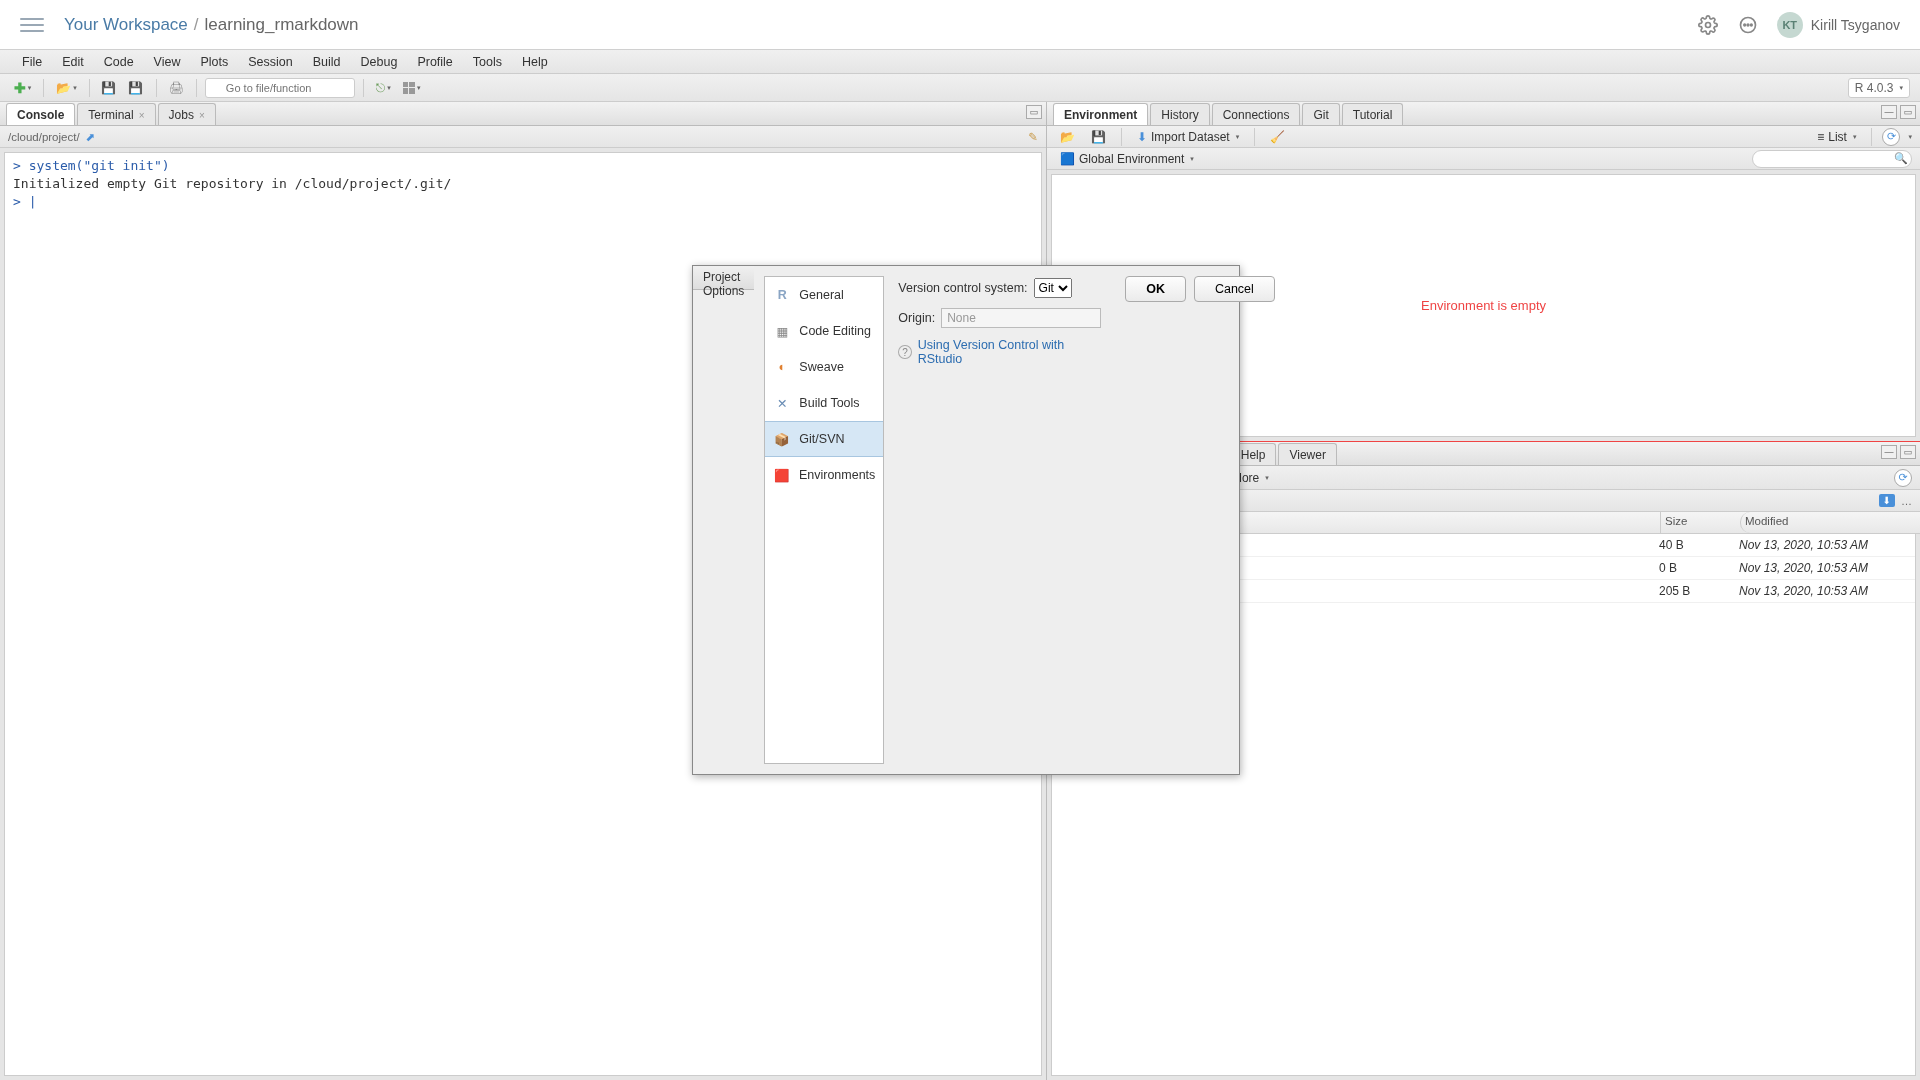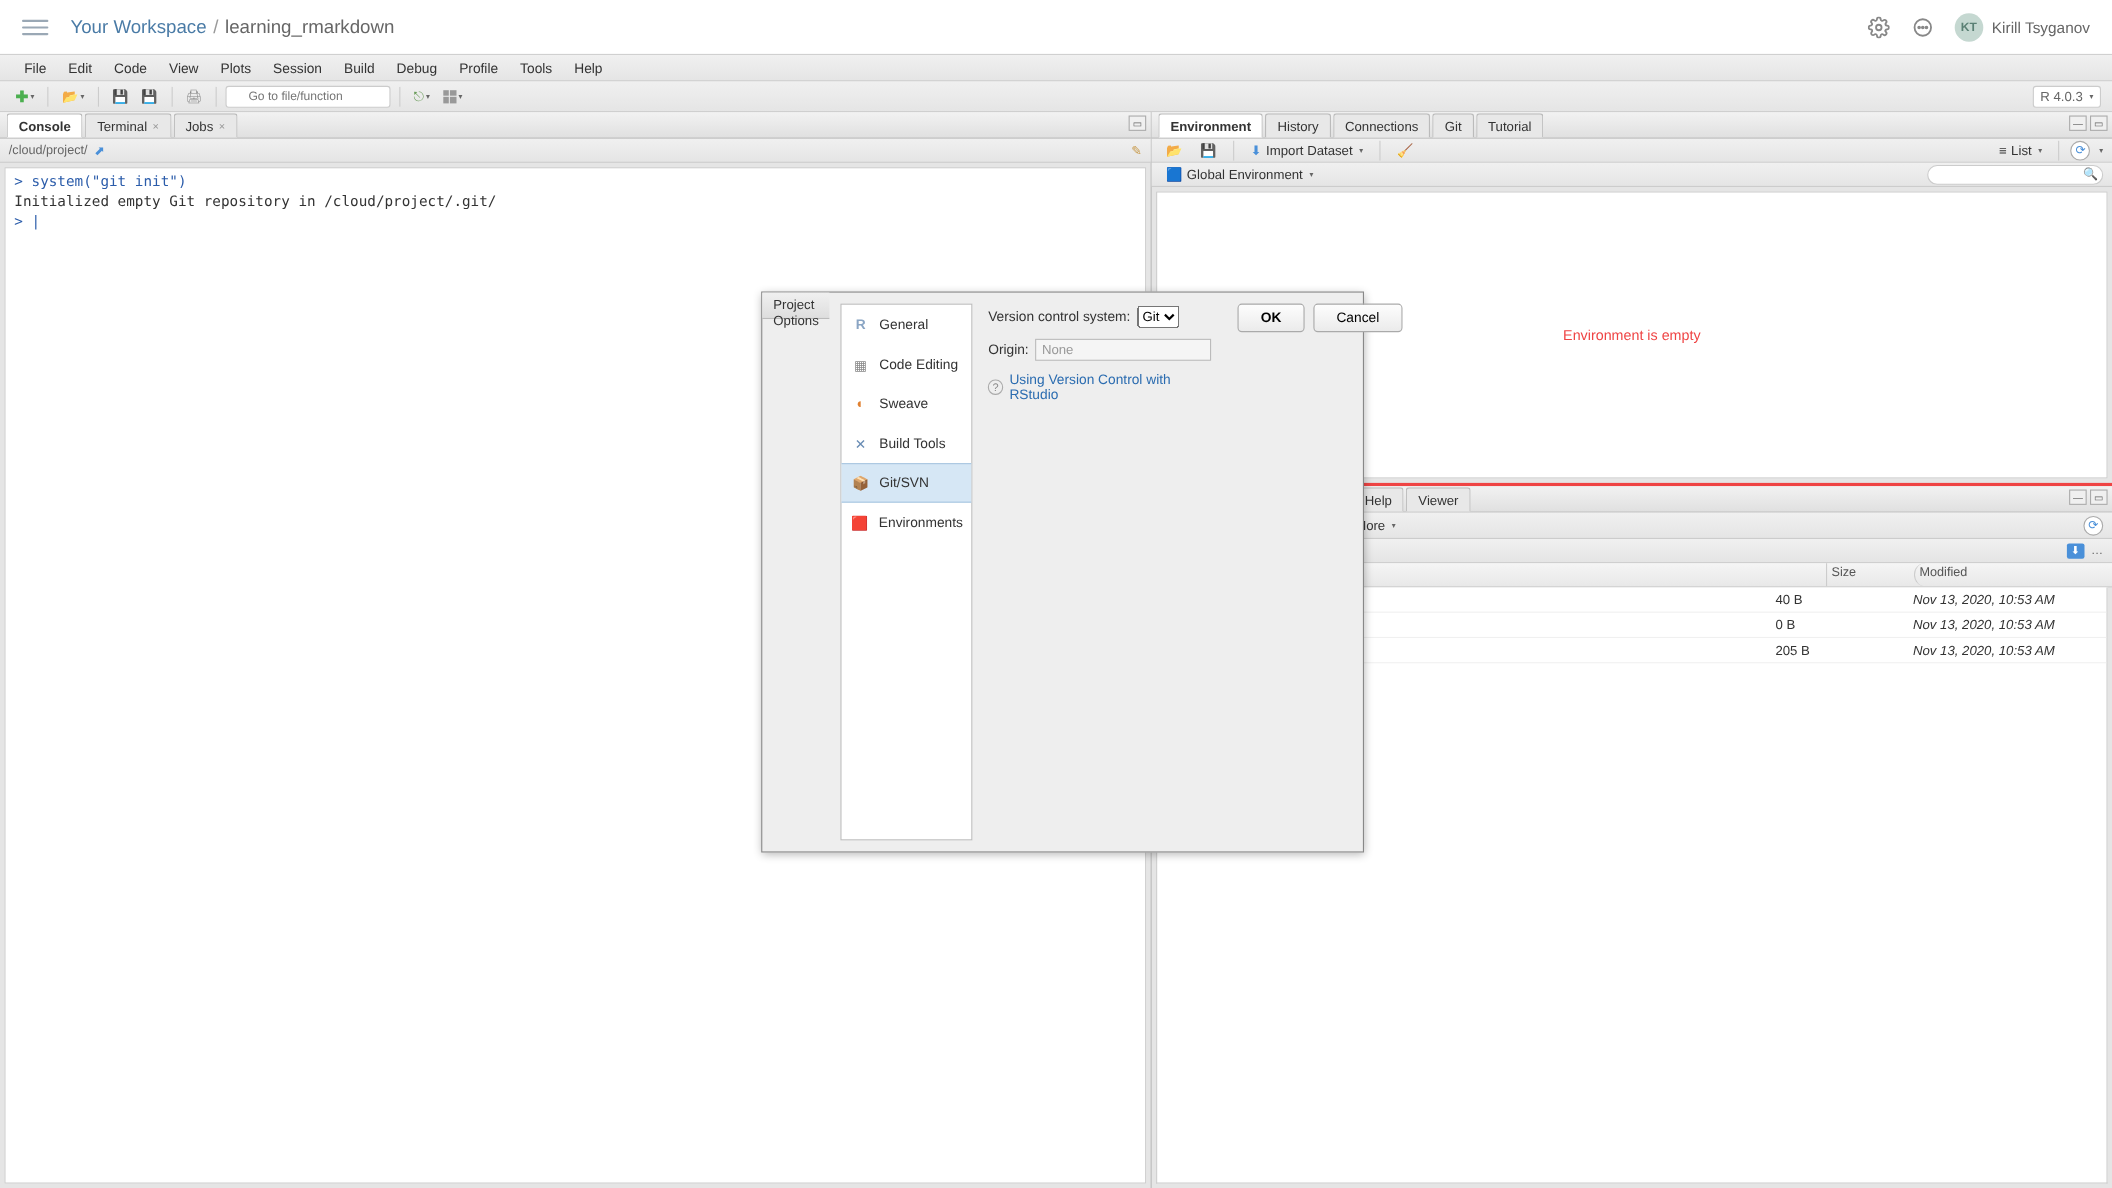--- a/index.html
+++ b/index.html
@@ -68,27 +68,27 @@
 .files-pane { flex:1; display:flex; flex-direction:column; }
 .files-toolbar { height:24px; background: linear-gradient(#f0f0f0,#e5e5e5); border-bottom:1px solid #ccc; display:flex; align-items:center; padding:0 8px; gap:8px; position:relative;}
 .files-toolbar .fbtn { display:flex; align-items:center; gap:4px; font-size:12px; color:#333; cursor:pointer; padding:2px 4px;}
 .files-toolbar .fsep { width:1px; height:16px; background:#ccc; }
 .files-breadcrumb { height:22px; background:linear-gradient(#f0f0f0,#e5e5e5); border-bottom:1px solid #ccc; display:flex; align-items:center; padding:0 8px; font-size:11px; color:#666; justify-content:flex-end; gap:6px;}
 .files-header { height:22px; background:linear-gradient(#f5f5f5,#e8e8e8); border-bottom:1px solid #ccc; display:flex; font-size:11.5px; color:#555;}
 .fh-name { flex:1; padding:3px 8px; }
 .fh-size { width:80px; padding:3px 4px; border-left:1px solid #ccc;}
 .fh-mod { width:180px; padding:3px 4px; border-left:1px solid #ccc;border-radius:10px;}
 .files-rows { flex:1; background:#fff; overflow:auto; margin:0 4px 4px 4px; border:1px solid #ccc; border-top:none;}
-.file-row { display:flex; height:23px; align-items:center; font-size:12px; color:#333; border-bottom:1px solid #f0f0f0;gap:45px;}
+.file-row { display:flex; height:23px; align-items:center; font-size:12px; color:#333; border-bottom:1px solid #f0f0f0;}
 .fr-name { flex:1; padding:0 8px; display:flex; align-items:center; gap:6px;}
 .fr-size { width:80px; padding:0 4px;}
 .fr-mod { width:180px; padding:0 4px;font-style:italic;}
 
 
-.right-top { height: 340px; display:flex; flex-direction:column; border-bottom:3px solid #ef4444;}
+.right-top { height: 340px; display:flex; flex-direction:column; border-bottom:1px solid #ef4444;}
 .right-bottom { flex:1; display:flex; flex-direction:column; }
 
 
 .dialog { position: absolute; left: 692px; top: 265px; width: 548px; height: 510px; background: #eee; border: 1px solid #888; box-shadow: 1px 2px 8px rgba(0,0,0,0.3); display:flex; font-size:12.5px;}
 .dialog-title { height: 24px; background: linear-gradient(#f0f0f0,#dedede); border-bottom: 1px solid #bbb; padding: 4px 10px; font-size: 12px; color: #333; }
 .dialog-body { flex:1; display:flex; padding:10px; gap:10px;}
 .dialog-sidebar { width:120px; background:#fff; border:1px solid #bbb; display:flex; flex-direction:column;}
 .dlg-side-item { height:36px; display:flex; align-items:center; gap:8px; padding:0 8px; font-size:12.5px; color:#333; cursor:pointer;}
 .dlg-side-item.selected { background:#d6e7f5; border-top:1px solid #a8c6e0; border-bottom:1px solid #a8c6e0;}
 .dlg-icon { width:18px; height:18px; display:inline-flex; align-items:center; justify-content:center; }

